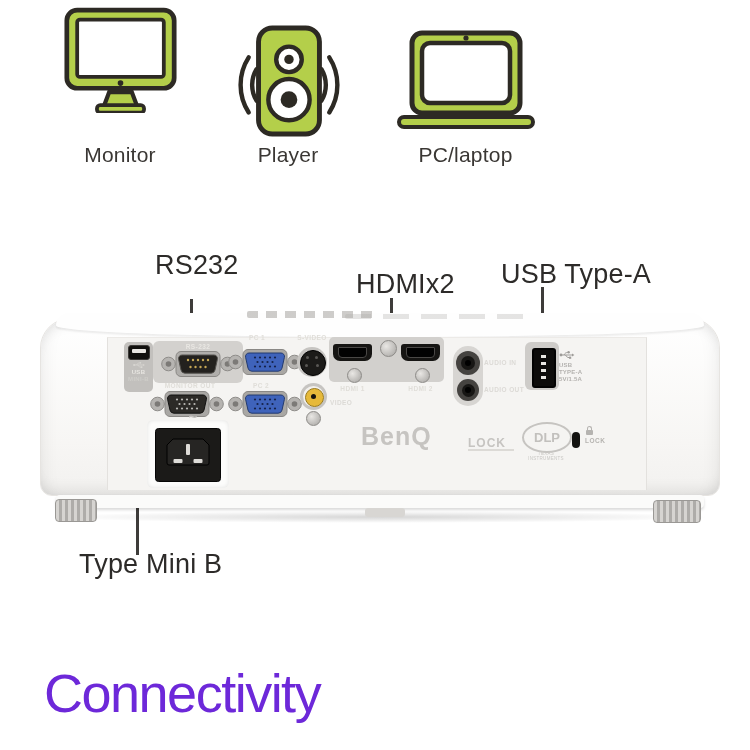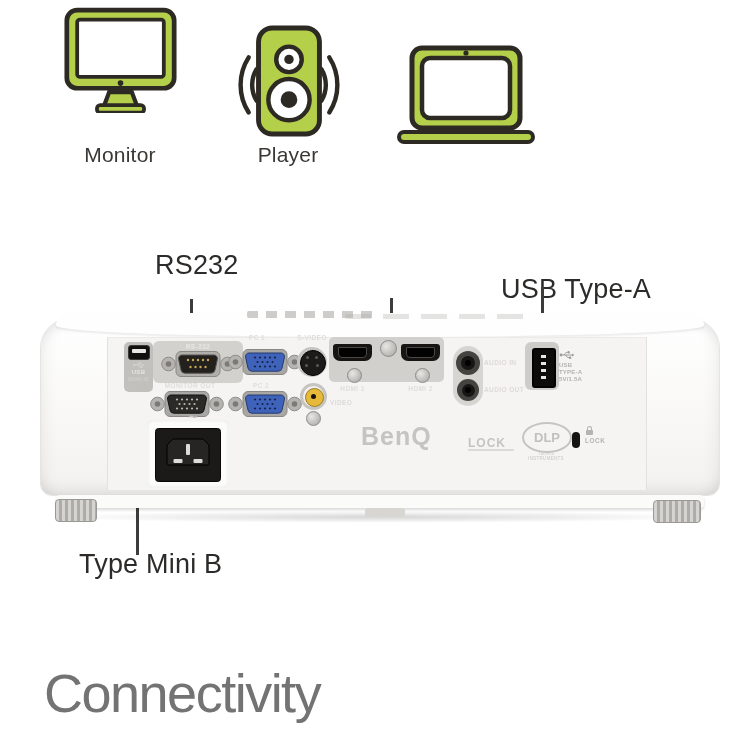--- a/index.html
+++ b/index.html
@@ -68,21 +68,21 @@
   .dlp-ell{position:absolute;width:46px;height:27px;border:2.5px solid #c6c4c1;border-radius:50%;
            display:flex;align-items:center;justify-content:center;font-size:13px;font-weight:bold;color:#c2c0bd;}
   .dlp-sub{position:absolute;font-size:4.5px;color:#c9c7c4;letter-spacing:.3px;}
   .klock-slot{position:absolute;width:8px;height:16px;background:#131311;border-radius:4px;}
   .klock{position:absolute;width:40px;color:#b5b3b0;}
   .klock .pad{width:7px;height:5px;background:#b5b3b0;border-radius:1px;margin-left:1px;position:relative;}
   .klock .pad::before{content:'';position:absolute;left:1px;top:-4px;width:3px;height:4px;border:1.3px solid #b5b3b0;
                       border-bottom:none;border-radius:3px 3px 0 0;}
   .klock .ltxt{font-size:6.5px;font-weight:bold;letter-spacing:.5px;margin-top:2px;}
 
-  .title{position:absolute;left:44px;top:662px;font-size:54px;letter-spacing:-1.5px;color:#737373;}
+  .title{position:absolute;left:44px;top:662px;font-size:54px;letter-spacing:-1.5px;color:#6d28d9;}
 </style>
 </head>
 <body>
 
 <div class="stage">
 
   <div class="device" style="left:40px;width:160px;gap:24px;">
     <div class="icon-holder">
       <svg width="113" height="106" viewBox="0 0 120 112">
         <rect x="3" y="3" width="114" height="83" rx="11" fill="#b4cf4a" stroke="#2d2a24" stroke-width="5"></rect>
@@ -114,29 +114,31 @@
 
   <div class="device" style="left:383px;width:165px;">
     <div class="icon-holder">
       <svg width="142" height="102" viewBox="0 0 142 102">
         <rect x="17" y="3" width="108" height="80" rx="10" fill="#b4cf4a" stroke="#2d2a24" stroke-width="5"></rect>
         <rect x="27" y="13" width="88" height="60" rx="8" fill="#ffffff" stroke="#2d2a24" stroke-width="4.5"></rect>
         <circle cx="71" cy="8" r="2.6" fill="#2d2a24"></circle>
         <rect x="4" y="87" width="134" height="10" rx="5" fill="#b4cf4a" stroke="#2d2a24" stroke-width="4"></rect>
       </svg>
     </div>
+    <div class="dev-label">PC/laptop</div>
   </div>
 
 
   <div class="callout" style="left:155px;top:250px;">RS232</div>
   <div class="leader" style="left:190px;top:299px;height:48px;"></div>
 
+  <div class="callout" style="left:356px;top:269px;">HDMIx2</div>
   <div class="leader" style="left:390px;top:298px;height:54px;"></div>
 
-  <div class="callout" style="left:501px;top:259px;margin-top:15px;">USB Type-A</div>
+  <div class="callout" style="left:501px;top:259px;">USB Type-A</div>
   <div class="leader" style="left:541px;top:287px;height:57px;"></div>
 
   <div class="callout" style="left:79px;top:549px;">Type Mini B</div>
   <div class="leader" style="left:136px;top:393px;height:162px;"></div>
 
   <div class="projector">
     <div class="p-shadow"></div>
     <div class="p-body"></div>
     <div class="p-crown"></div>
     <div class="p-vents"></div>

